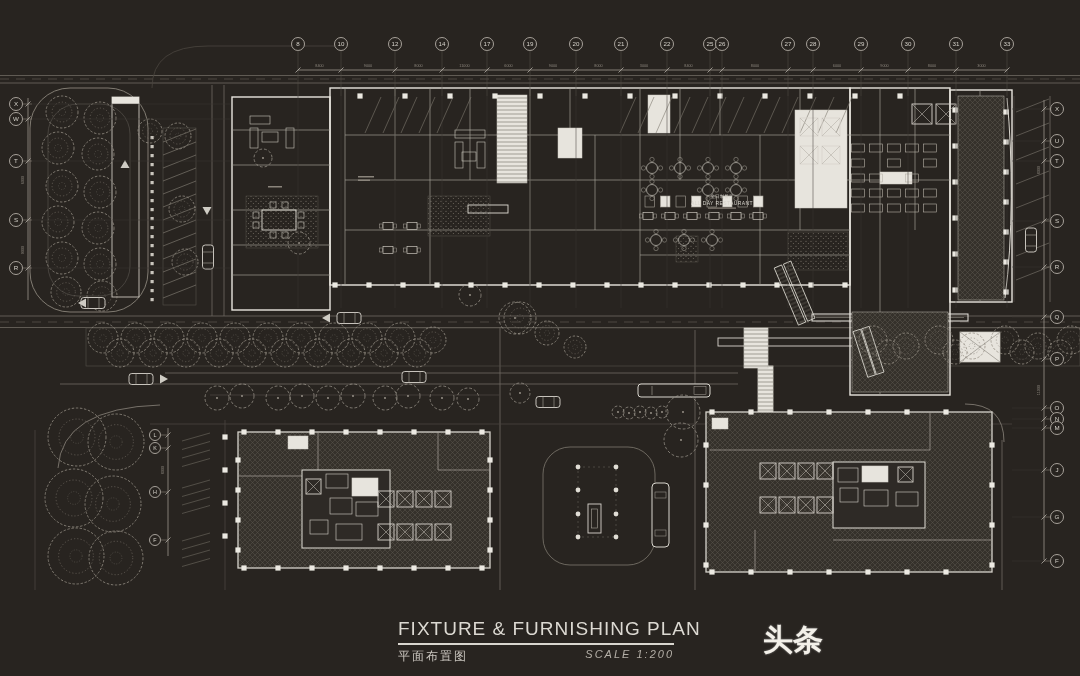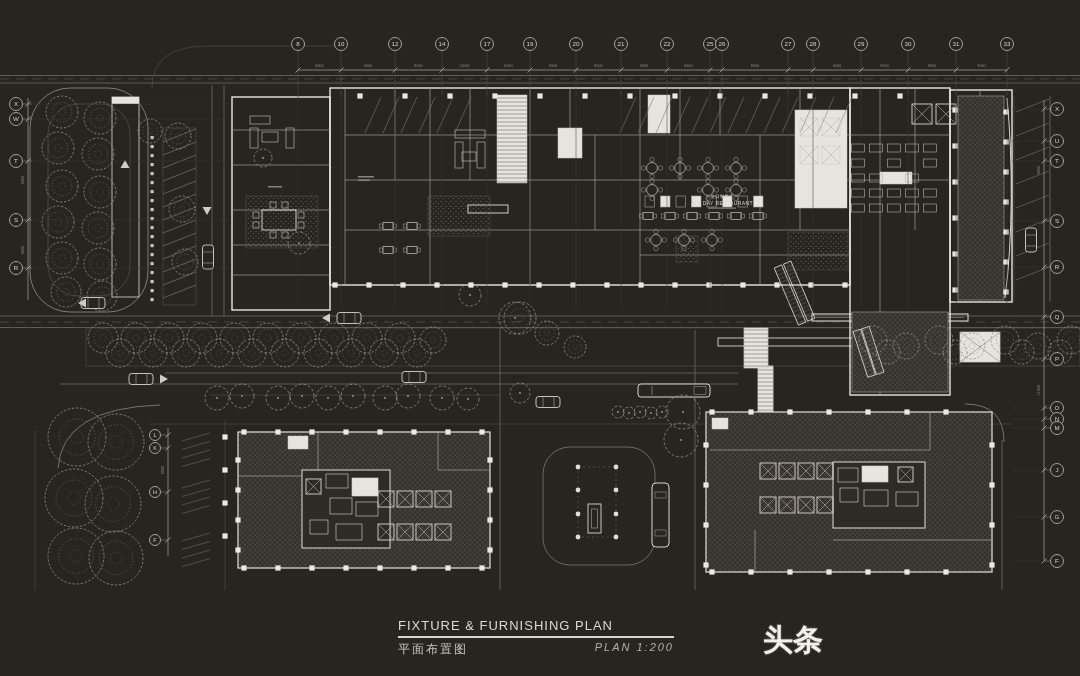--- a/index.html
+++ b/index.html
@@ -1,21 +1,21 @@
 <!DOCTYPE html>
 <html><head>
 <meta charset="utf-8">
 <style>
   html,body{margin:0;padding:0;background:#181512;}
   .stage{position:relative;width:1080px;height:676px;background:#282420;overflow:hidden;
          font-family:"Liberation Sans",sans-serif;}
   svg{position:absolute;left:0;top:0;}
   svg text{font-family:"Liberation Sans",sans-serif;}
   .titleblock{position:absolute;left:398px;top:618px;width:300px;}
-  .tb-title{font-size:13px;letter-spacing:1px;color:#dcd9d2;white-space:nowrap;}
+  .tb-title{font-size:19px;letter-spacing:1px;color:#dcd9d2;white-space:nowrap;}
   .tb-rule{width:276px;height:2px;background:#d9d6cf;margin-top:3px;}
   .tb-row{display:flex;justify-content:space-between;width:276px;margin-top:3px;gap:32px;}
   .tb-cn{font-size:12px;letter-spacing:2px;color:#c9c5be;}
   .tb-scale{font-size:11px;font-style:italic;letter-spacing:2px;color:#b3aea6;}
   .watermark{position:absolute;left:763px;top:620px;display:flex;align-items:center;gap:24px;
              color:#f3f0e9;white-space:nowrap;}
   .wm-brand{font-size:30px;font-weight:800;text-shadow:0 0 2px rgba(255,255,255,.55);}
   .wm-handle{font-size:28px;font-weight:500;}
 </style>
 </head>
@@ -985,20 +985,20 @@
   <text x="722" y="198" text-anchor="middle" font-size="4.6" fill="#d6d3cb">全日制餐厅</text>
   <text x="722" y="204.5" text-anchor="middle" font-size="5" letter-spacing="0.4" fill="#d6d3cb">ALL DAY RESTAURANT</text>
   <rect x="708" y="207.5" width="28" height="1.2" fill="#8a847b"></rect>
 </svg>
 
 <div class="titleblock">
   <div class="tb-title">FIXTURE &amp; FURNISHING PLAN</div>
   <div class="tb-rule"></div>
   <div class="tb-row">
     <span class="tb-cn">平面布置图</span>
-    <span class="tb-scale">PLAN 1:200</span>
+    <span class="tb-scale">SCALE 1:200</span>
   </div>
 </div>
 
 <div class="watermark">
   <span class="wm-brand">头条</span>
 </div>
 </div>
 
 </body></html>

